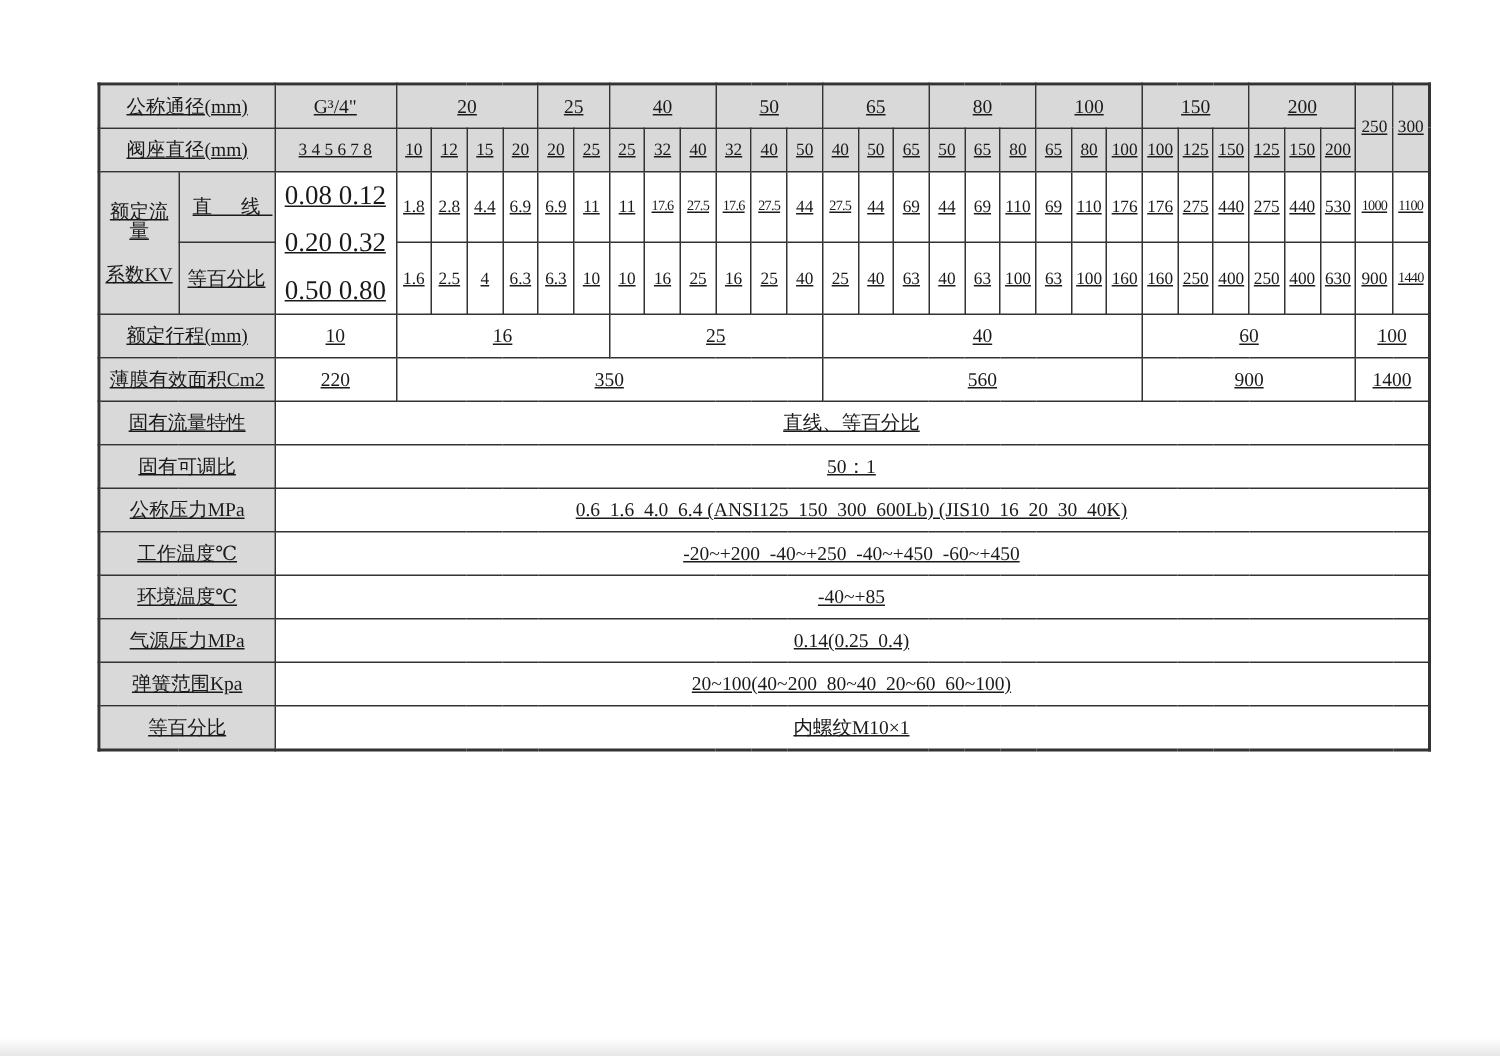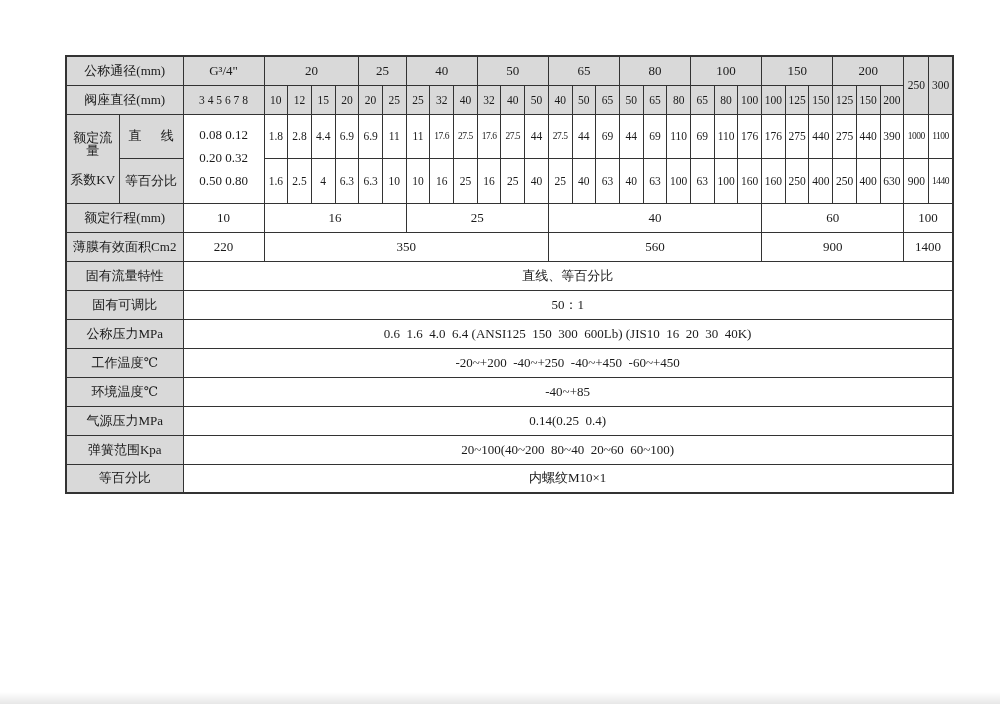--- a/index.html
+++ b/index.html
@@ -23,33 +23,33 @@
     table-layout:fixed;
     border:2px solid #333;
   }
   table.spec td{
     border:1px solid #333;
     text-align:center;
     vertical-align:middle;
     padding:0;
     overflow:hidden;
   }
-  tr.r{height:29px;}
+  tr.r{height:29px;text-decoration:underline;}
   .hd{background:#d9d9d9;}
   .lbl{background:#d9d9d9;font-size:13px;}
   .hnum{font-size:13px;}
   .num{font-size:11.5px;background:#fff;}
   td.hd.num{background:#d9d9d9;}
   .tiny{font-size:9.5px;letter-spacing:-0.5px;}
   .val{font-size:13px;background:#fff;}
   .pre{white-space:pre-wrap;}
   .kvlbl div{line-height:1;align-items:center;}
   .kvlbl{line-height:1;}
   .kvlbl .stack{display:flex;flex-direction:column;justify-content:space-evenly;height:88px;}
-  .gkv{font-size:13px;margin-top:20px;}
+  .gkv{font-size:18px;margin-top:20px;}
   .gkv div{line-height:1.75;}
   .linlbl{letter-spacing:8px;text-indent:8px;}
   .bottom-shade{
     position:absolute;left:0;bottom:0;width:100%;height:12px;
     background:linear-gradient(to bottom,#ffffff,#e7e7e7);
   }
 </style>
 </head>
 <body>
 
@@ -172,21 +172,21 @@
           <td class="num">69</td>
           <td class="num">110</td>
           <td class="num">69</td>
           <td class="num">110</td>
           <td class="num">176</td>
           <td class="num">176</td>
           <td class="num">275</td>
           <td class="num">440</td>
           <td class="num">275</td>
           <td class="num">440</td>
-          <td class="num">390</td>
+          <td class="num">530</td>
           <td class="num tiny">1000</td>
           <td class="num tiny">1100</td>
         </tr>
 
     <tr class="r">
       <td class="lbl">等百分比</td>
     <td class="num">1.6</td>
           <td class="num">2.5</td>
           <td class="num">4</td>
           <td class="num">6.3</td>

